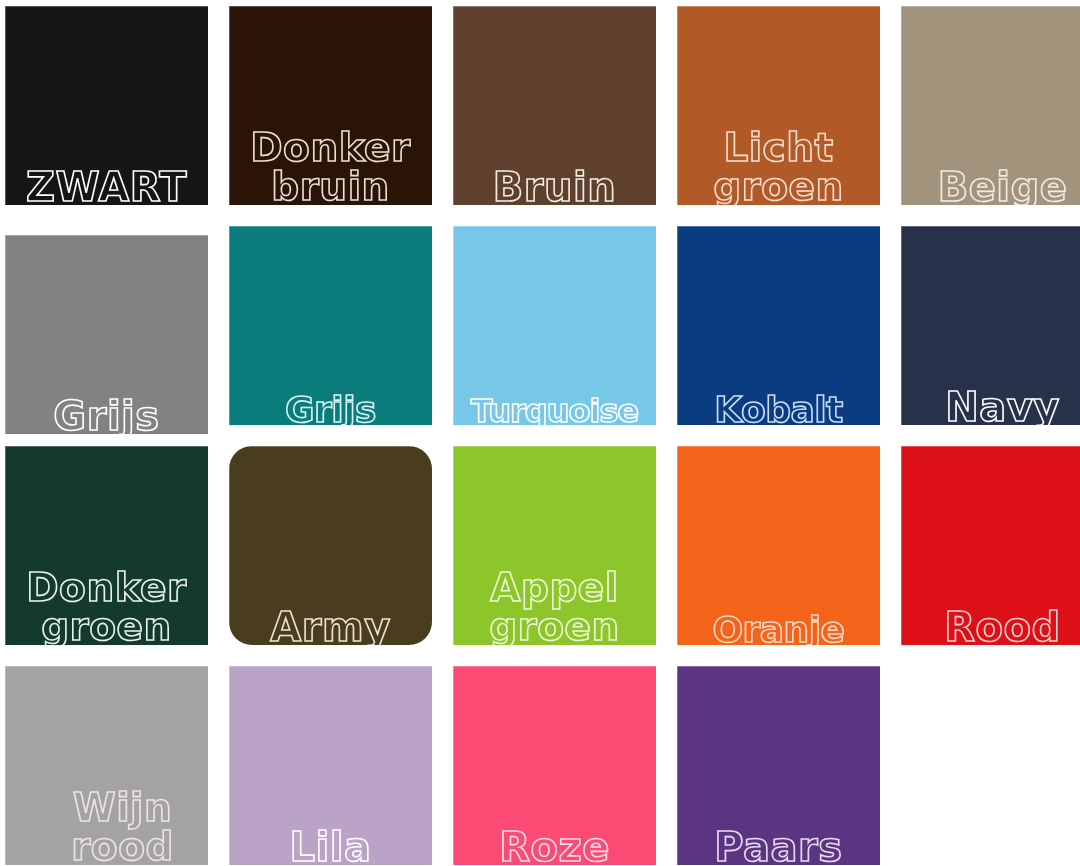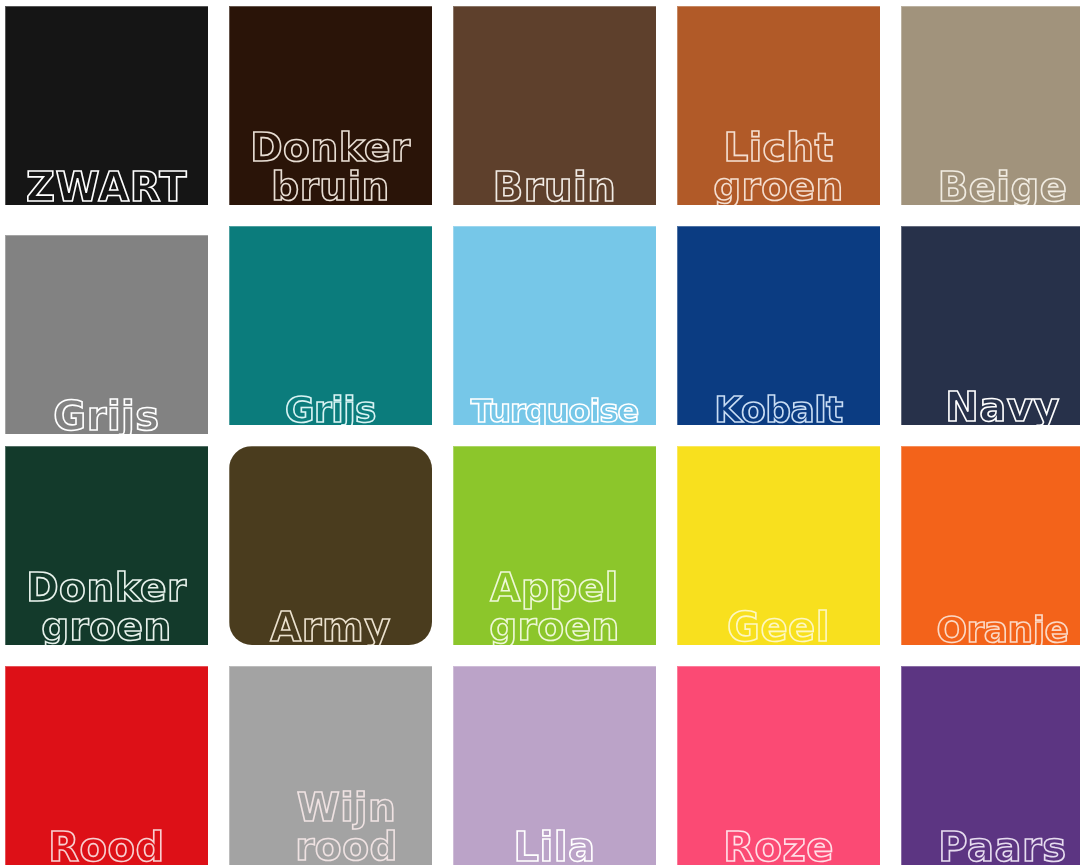--- a/index.html
+++ b/index.html
@@ -124,23 +124,20 @@
       <span class="swatch-label two-line" style="-webkit-text-stroke: 1.6px rgb(232, 242, 236);">Donker
 groen</span>
     </div>
     <div class="swatch" style="background: rgb(74, 60, 30); border-radius: 23px;">
       <span class="swatch-label" style="-webkit-text-stroke: 1.6px rgb(236, 226, 207);">Army</span>
     </div>
     <div class="swatch" style="background: rgb(140, 198, 43);">
       <span class="swatch-label two-line" style="-webkit-text-stroke: 1.6px rgb(238, 248, 216);">Appel
 groen</span>
     </div>
-    <div class="swatch" style="background: rgb(248, 224, 30);">
-      <span class="swatch-label" style="-webkit-text-stroke: 1.6px rgb(253, 247, 194);">Geel</span>
-    </div>
     <div class="swatch" style="background: rgb(243, 99, 26);">
       <span class="swatch-label condensed" style="-webkit-text-stroke: 1.6px rgb(251, 217, 198);">Oranje</span>
     </div>
     <div class="swatch" style="background: rgb(221, 16, 23);">
       <span class="swatch-label" style="-webkit-text-stroke: 1.6px rgb(248, 207, 208);">Rood</span>
     </div>
     <div class="swatch" style="background: #a3a3a3; padding-left: 32px;">
       <span class="swatch-label two-line" style="-webkit-text-stroke: 1.6px rgb(239, 226, 226);">Wijn
 rood</span>
     </div>

